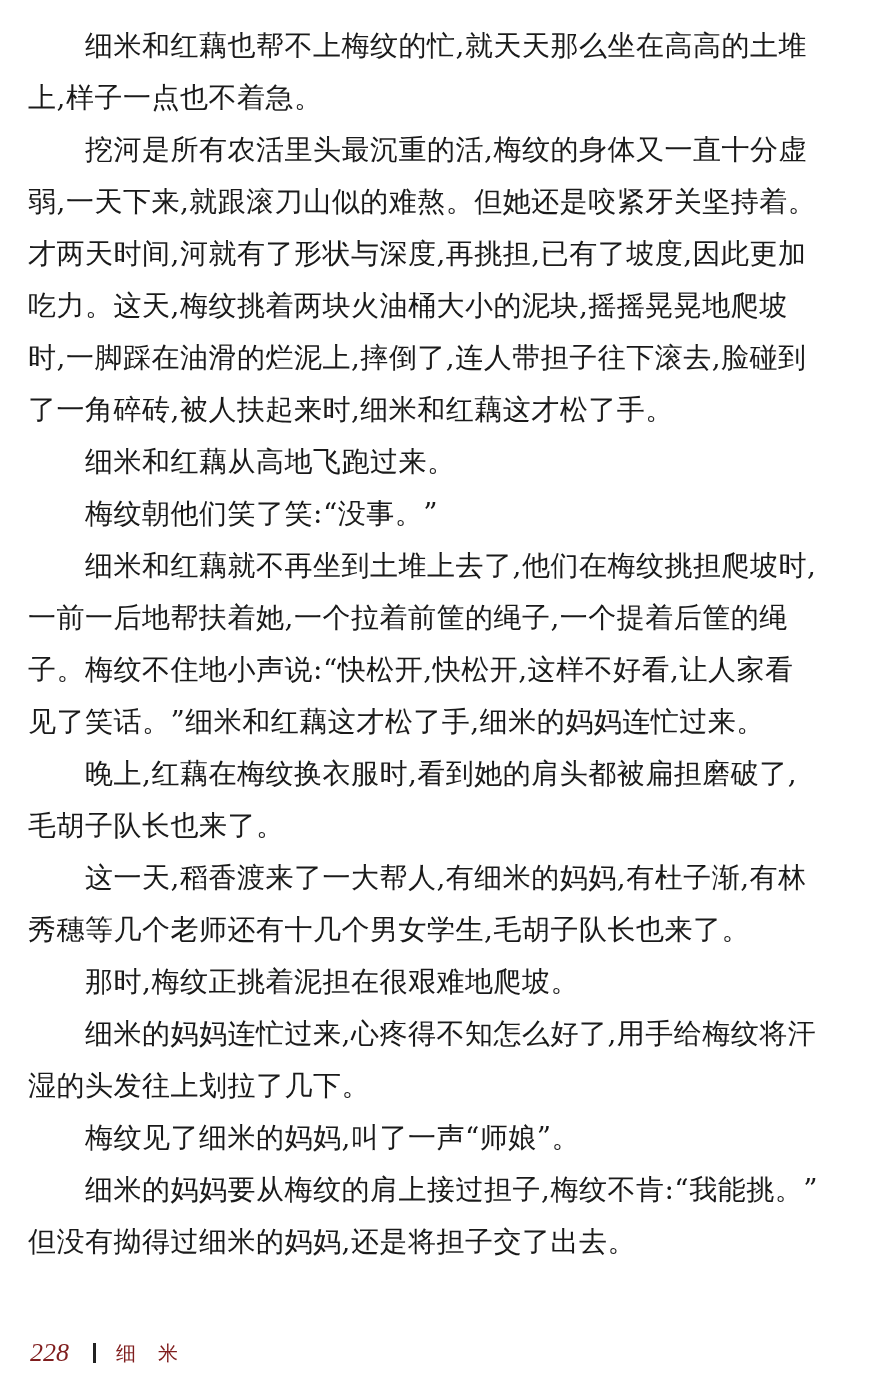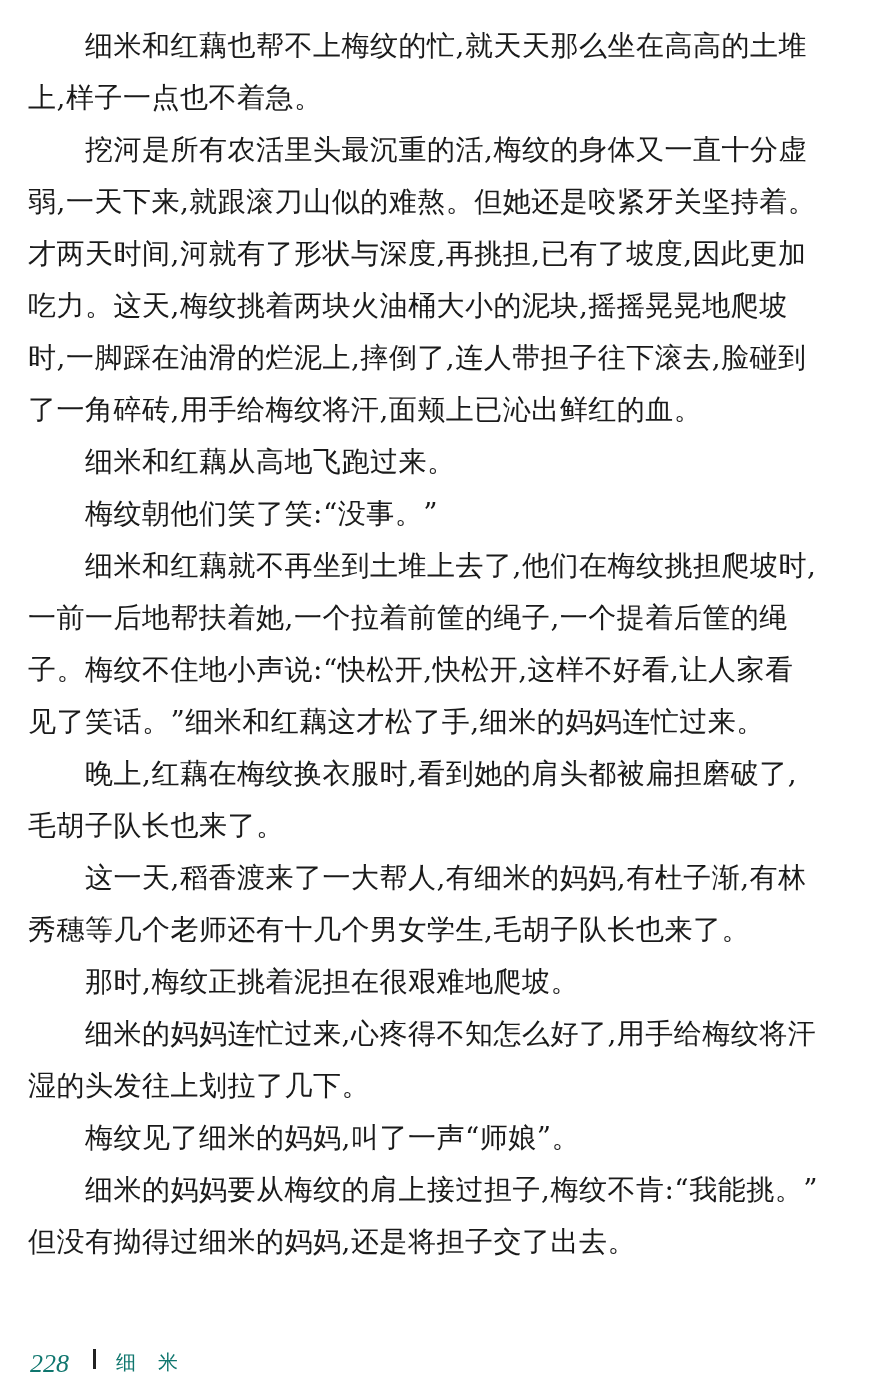--- a/index.html
+++ b/index.html
@@ -10,38 +10,38 @@
     }
     .page { position: absolute; left: 28px; top: 20px; width: 816px; }
     .line {
       position: absolute; left: 0; height: 52px;
       font-size: 28px; line-height: 52px; white-space: nowrap;
       letter-spacing: 0.5px;
     }
     .indent { left: 57px; }
     .footer {
       position: absolute; left: 30px; top: 1333px; height: 40px;
-      display: flex; font-size: 22px; color: #0f766e; margin-top: 16px;
+      display: flex; align-items: center; font-size: 22px; color: #7f1d1d;
     }
     .page-num { font-family: "Liberation Serif", serif; font-style: italic; font-size: 26px; }
     .sep { display: inline-block; width: 3px; height: 20px; background: #222; margin: 0 20px 0 24px; }
     .book-title { letter-spacing: 22px; font-size: 20px; }
   </style>
 </head>
 <body>
 
 <div class="page">
   <div class="line indent" style="top:0px">细米和红藕也帮不上梅纹的忙,就天天那么坐在高高的土堆</div>
   <div class="line" style="top:52px">上,样子一点也不着急。</div>
   <div class="line indent" style="top:104px">挖河是所有农活里头最沉重的活,梅纹的身体又一直十分虚</div>
   <div class="line" style="top:156px">弱,一天下来,就跟滚刀山似的难熬。但她还是咬紧牙关坚持着。</div>
   <div class="line" style="top:208px">才两天时间,河就有了形状与深度,再挑担,已有了坡度,因此更加</div>
   <div class="line" style="top:260px">吃力。这天,梅纹挑着两块火油桶大小的泥块,摇摇晃晃地爬坡</div>
   <div class="line" style="top:312px">时,一脚踩在油滑的烂泥上,摔倒了,连人带担子往下滚去,脸碰到</div>
-  <div class="line" style="top:364px">了一角碎砖,用手给梅纹将汗,面颊上已沁出鲜红的血。</div>
+  <div class="line" style="top:364px">了一角碎砖,被人扶起来时,细米和红藕这才松了手。</div>
   <div class="line indent" style="top:416px">细米和红藕从高地飞跑过来。</div>
   <div class="line indent" style="top:468px">梅纹朝他们笑了笑:“没事。”</div>
   <div class="line indent" style="top:520px">细米和红藕就不再坐到土堆上去了,他们在梅纹挑担爬坡时,</div>
   <div class="line" style="top:572px">一前一后地帮扶着她,一个拉着前筐的绳子,一个提着后筐的绳</div>
   <div class="line" style="top:624px">子。梅纹不住地小声说:“快松开,快松开,这样不好看,让人家看</div>
   <div class="line" style="top:676px">见了笑话。”细米和红藕这才松了手,细米的妈妈连忙过来。</div>
   <div class="line indent" style="top:728px">晚上,红藕在梅纹换衣服时,看到她的肩头都被扁担磨破了,</div>
   <div class="line" style="top:780px">毛胡子队长也来了。</div>
   <div class="line indent" style="top:832px">这一天,稻香渡来了一大帮人,有细米的妈妈,有杜子渐,有林</div>
   <div class="line" style="top:884px">秀穗等几个老师还有十几个男女学生,毛胡子队长也来了。</div>

